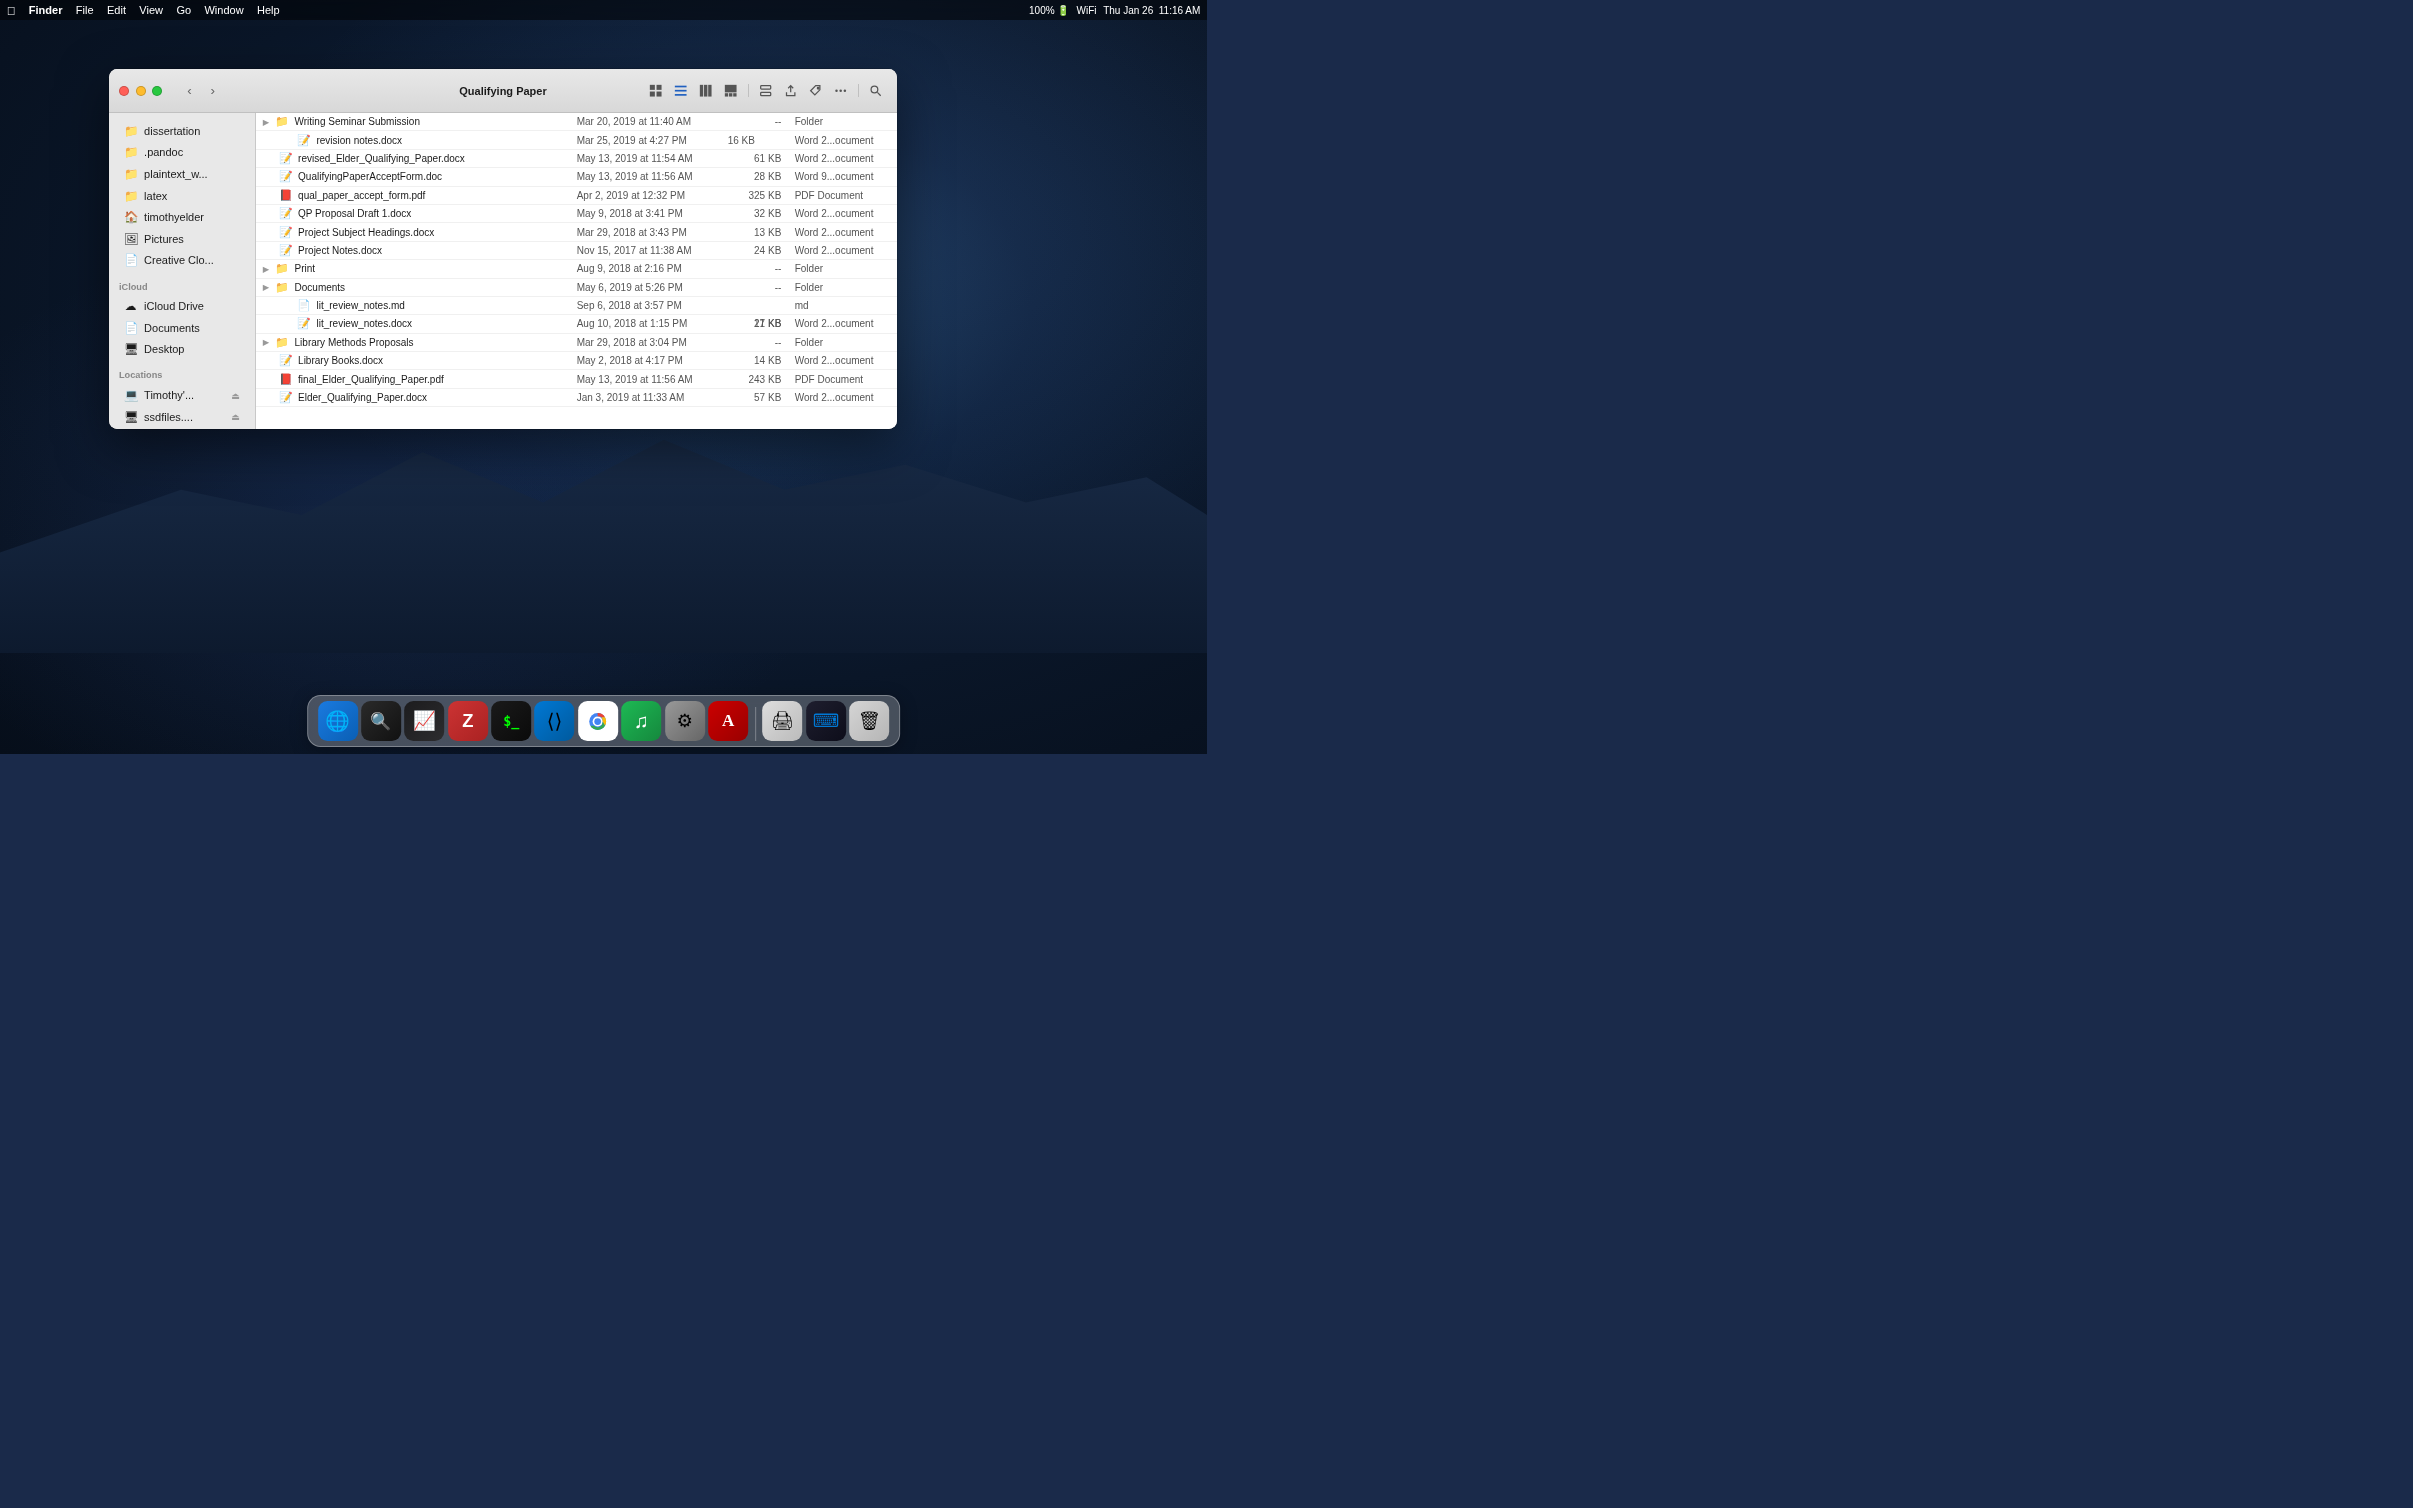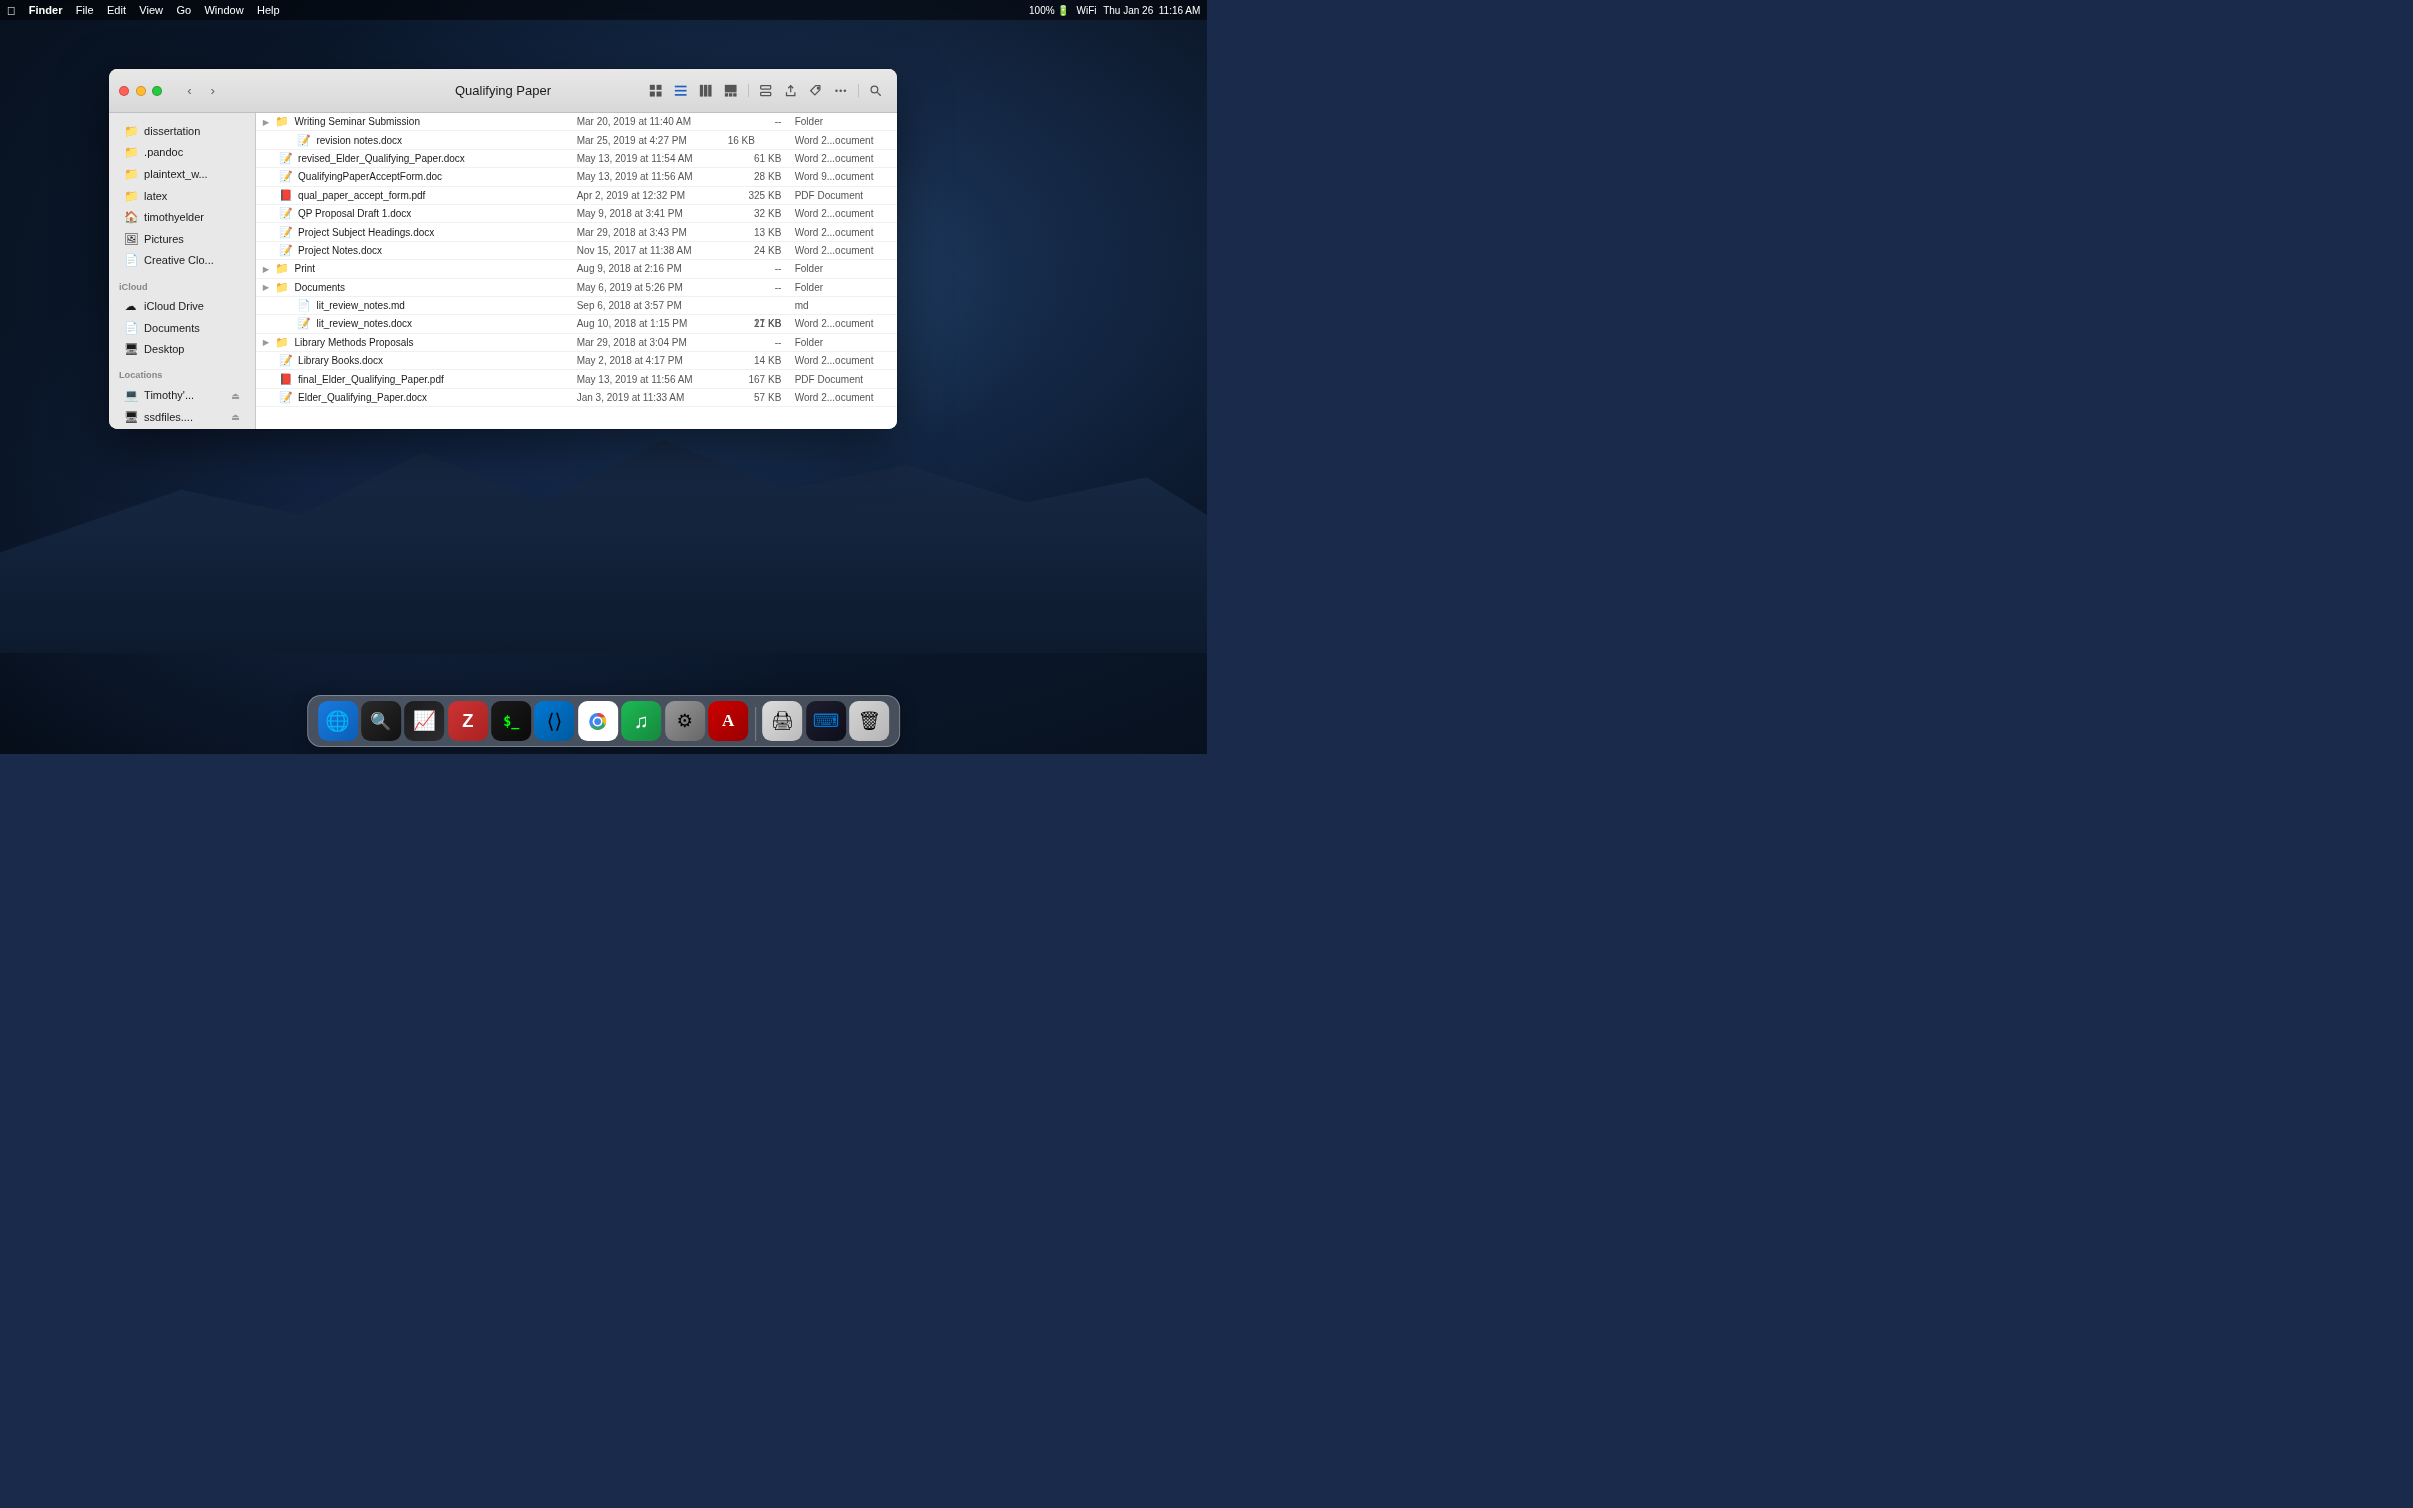--- a/index.html
+++ b/index.html
@@ -144,22 +144,22 @@
       color: #666;
       font-size: 13.4px;
       cursor: pointer;
       border-radius: 3.4px;
     }
 
     .titlebar-title {
       position: absolute;
       left: 50%;
       transform: translateX(-50%);
-      font-size: 13px;
-      font-weight: 400;
+      font-size: 11px;
+      font-weight: 700;
       color: #1a1a1a;
     }
 
     .titlebar-tools {
       display: flex;
       align-items: center;
       gap: 1.7px;
       margin-left: auto;
     }
 
@@ -702,21 +702,21 @@
     <div class="col-kind">Word 2...ocument</div>
   </div>
             <div class="file-row">
     <div class="col-name">
 
       <span style="display:inline-block;width:11.7px;"></span>
       <span class="file-icon pdf-icon">📕</span>
       <span>final_Elder_Qualifying_Paper.pdf</span>
     </div>
     <div class="col-date">May 13, 2019 at 11:56 AM</div>
-    <div class="col-size" style="text-align:right;padding-right:6.7px;">167 KB</div>
+    <div class="col-size" style="text-align:right;padding-right:6.7px;">243 KB</div>
     <div class="col-kind">PDF Document</div>
   </div>
             <div class="file-row">
     <div class="col-name">
 
       <span style="display:inline-block;width:11.7px;"></span>
       <span class="file-icon word-icon">📝</span>
       <span>Elder_Qualifying_Paper.docx</span>
     </div>
     <div class="col-date">Jan 3, 2019 at 11:33 AM</div>

